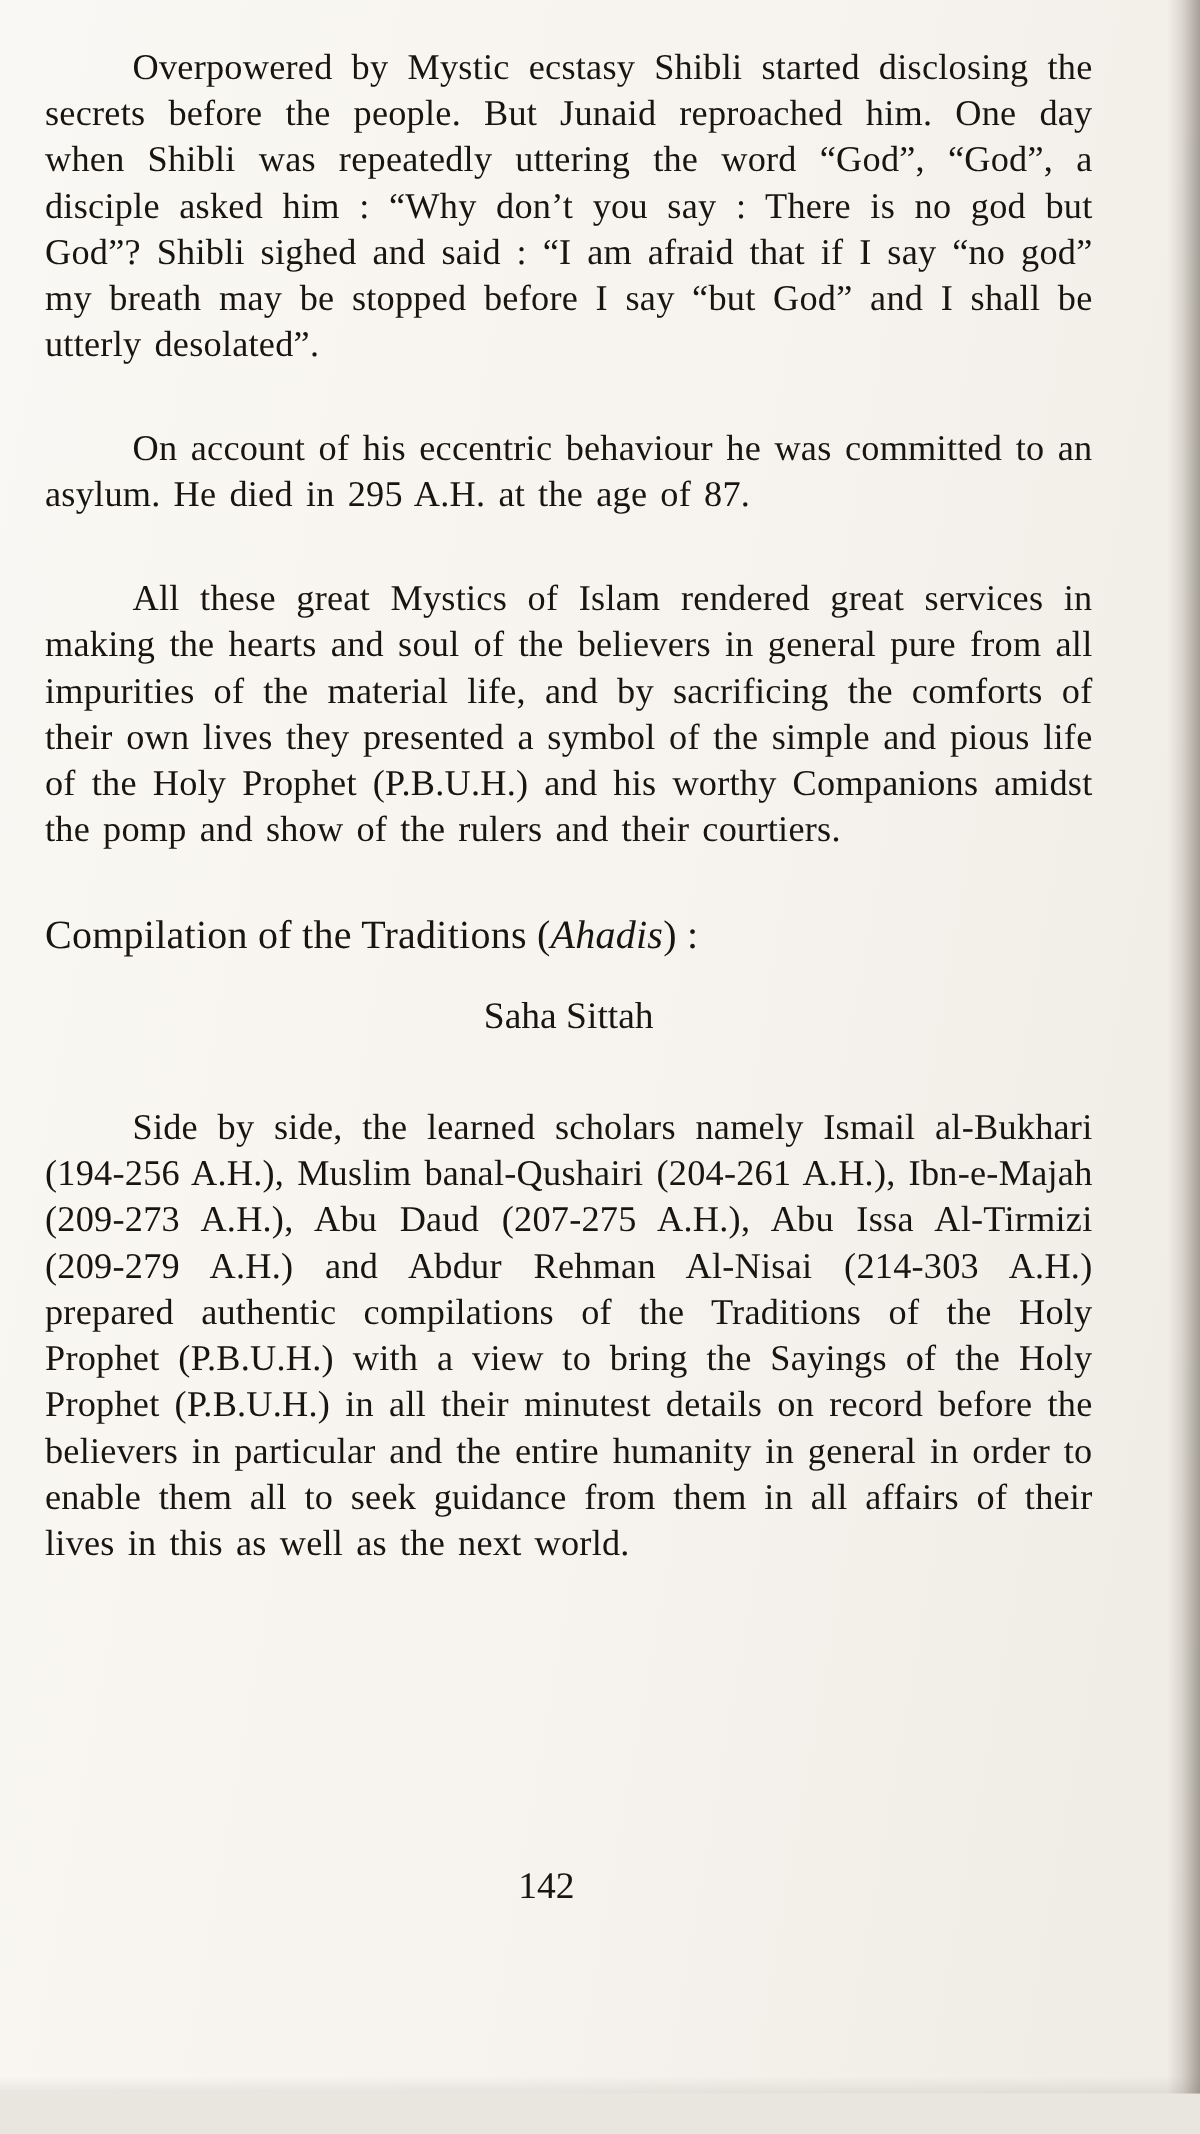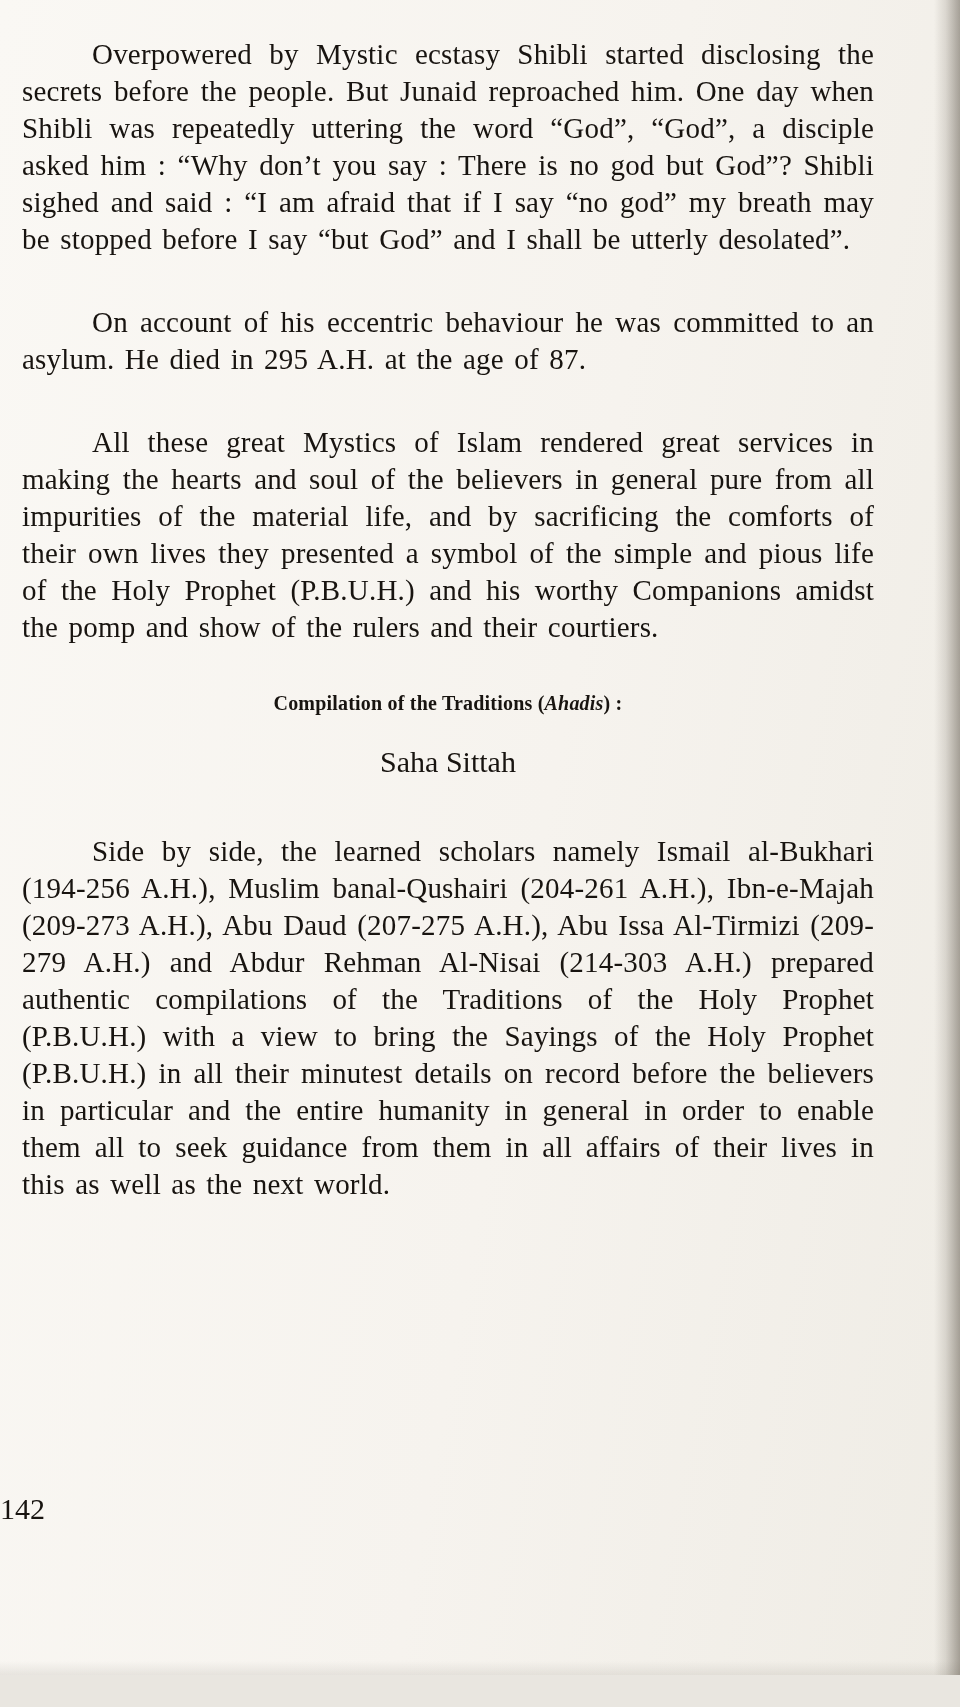--- a/index.html
+++ b/index.html
@@ -9,54 +9,53 @@
   }
   .page {
     position: relative;
     width: 960px;
     height: 1675px;
     margin: 0 auto;
     background: linear-gradient(100deg, #faf8f4 0%, #f6f3ee 55%, #efece5 100%);
     font-family: "Liberation Serif", "DejaVu Serif", serif;
     color: #181410;
     box-sizing: border-box;
-    padding: 36px 86px 0 22px;
+    padding: 36px 86px 0 36px;
     overflow: hidden;
   }
   .para {
     font-size: 29px;
     line-height: 37px;
     text-align: justify;
     text-indent: 70px;
     word-spacing: 3px;
     letter-spacing: 0.2px;
     margin: 0 0 46px 0;
   }
   .heading {
-    font-size: 20px;
-    font-weight: bold;
-    text-align: center;
+    font-size: 32px;
+    font-weight: normal;
     margin: 26px 0 30px 0;
     letter-spacing: 0.2px;
   }
   .heading .italic {
     font-style: italic;
   }
   .subheading {
     font-size: 30px;
     font-weight: normal;
     text-align: center;
     margin: 0 0 54px 0;
   }
   .page-number {
     position: absolute;
     left: 0;
     right: 86px;
     top: 1492px;
-    text-align: left;
+    text-align: center;
     font-size: 30px;
   }
   .scan-edge {
     position: absolute;
     top: 0;
     right: 0;
     width: 26px;
     height: 1707px;
     background: linear-gradient(to right, rgba(107,99,87,0) 0%, rgba(107,99,87,0.18) 45%, rgba(88,80,68,0.5) 100%);
     pointer-events: none;

